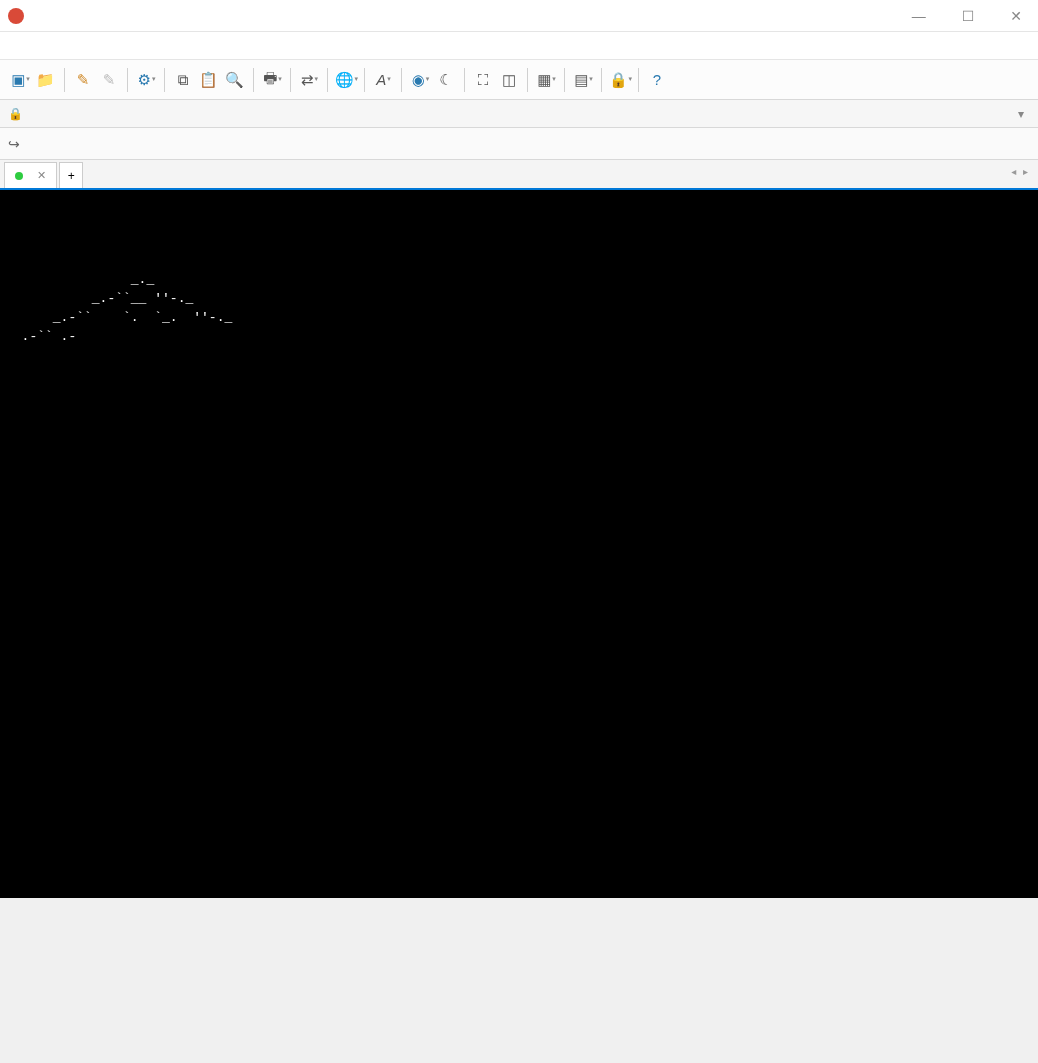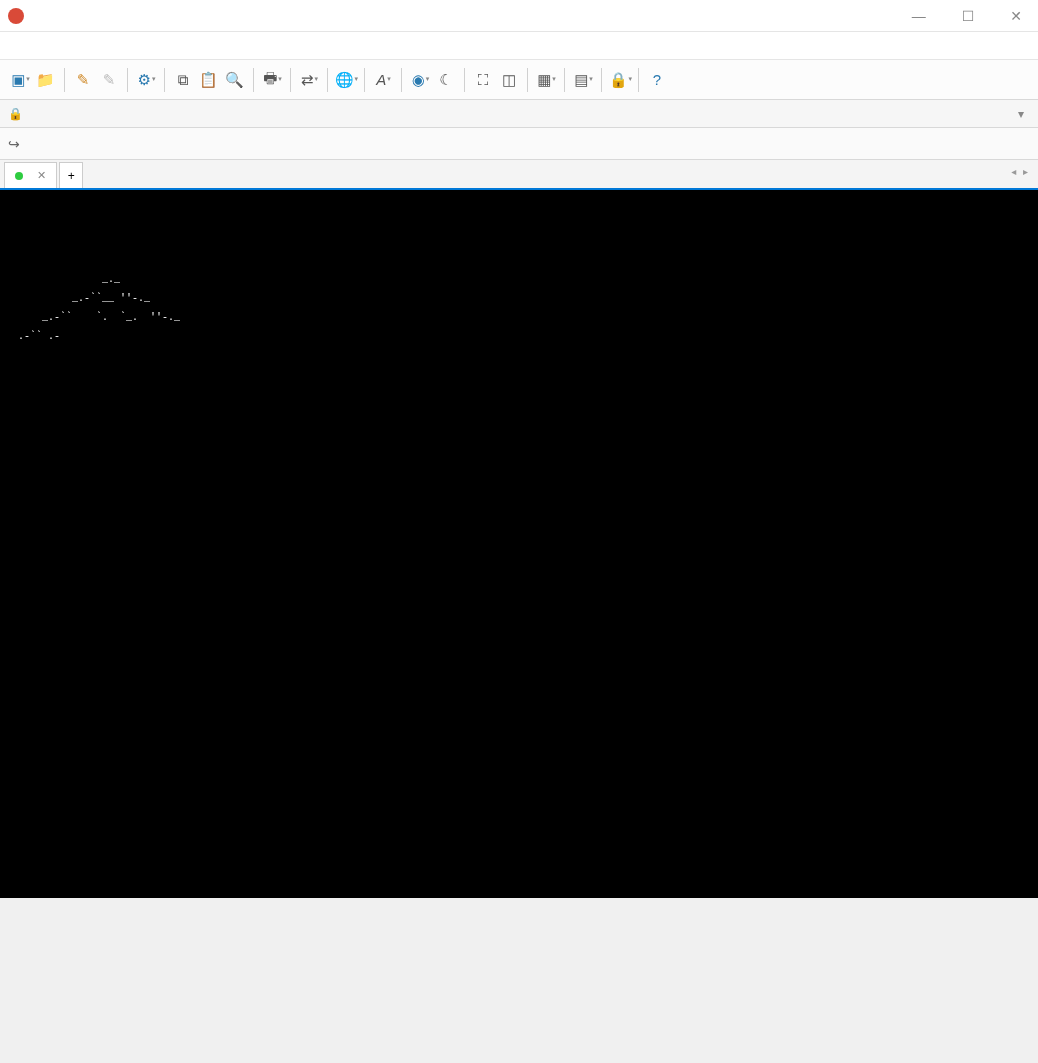--- a/index.html
+++ b/index.html
@@ -21,21 +21,21 @@
 .addrbar .dd { color:#888; padding:0 6px; cursor:pointer; }
 .infobar { height:32px; background:#fafafa; display:flex; align-items:center; padding:0 8px; border-bottom:1px solid #d8d8d8; color:#666; }
 .infobar .arrow { margin-right:8px; font-size:14px; }
 .tabbar { height:30px; background:#f4f4f4; display:flex; align-items:flex-end; padding:0 4px; border-bottom:2px solid #0078d7; position:relative; }
 .tab { height:26px; display:flex; align-items:center; padding:0 10px; background:#fff; border:1px solid #ccc; border-bottom:none; margin-right:2px; font-size:12px; cursor:pointer; }
 .tab.active { background:#fff; }
 .tab .dot { width:8px; height:8px; border-radius:50%; background:#2ecc40; margin-right:6px; }
 .tab .close { margin-left:8px; color:#888; font-size:11px; }
 .tab.add { width:24px; justify-content:center; padding:0; }
 .tabnav { position:absolute; right:8px; top:6px; color:#999; font-size:10px; letter-spacing:2px; }
-.terminal { background:#000; color:#fff; font-family:Consolas,"Courier New",monospace; font-size:10px; line-height:19px; padding:4px 6px; height:708px; overflow:hidden; position:relative; white-space:pre; }
+.terminal { background:#000; color:#fff; font-family:Consolas,"Courier New",monospace; font-size:13px; line-height:19px; padding:4px 6px; height:708px; overflow:hidden; position:relative; white-space:pre; }
 </style>
 </head>
 <body>
 
 <div class="titlebar">
   <div class="icon"></div>
   <div class="title"></div>
   <div class="winbtns">
     <span>—</span>
     <span>☐</span>

